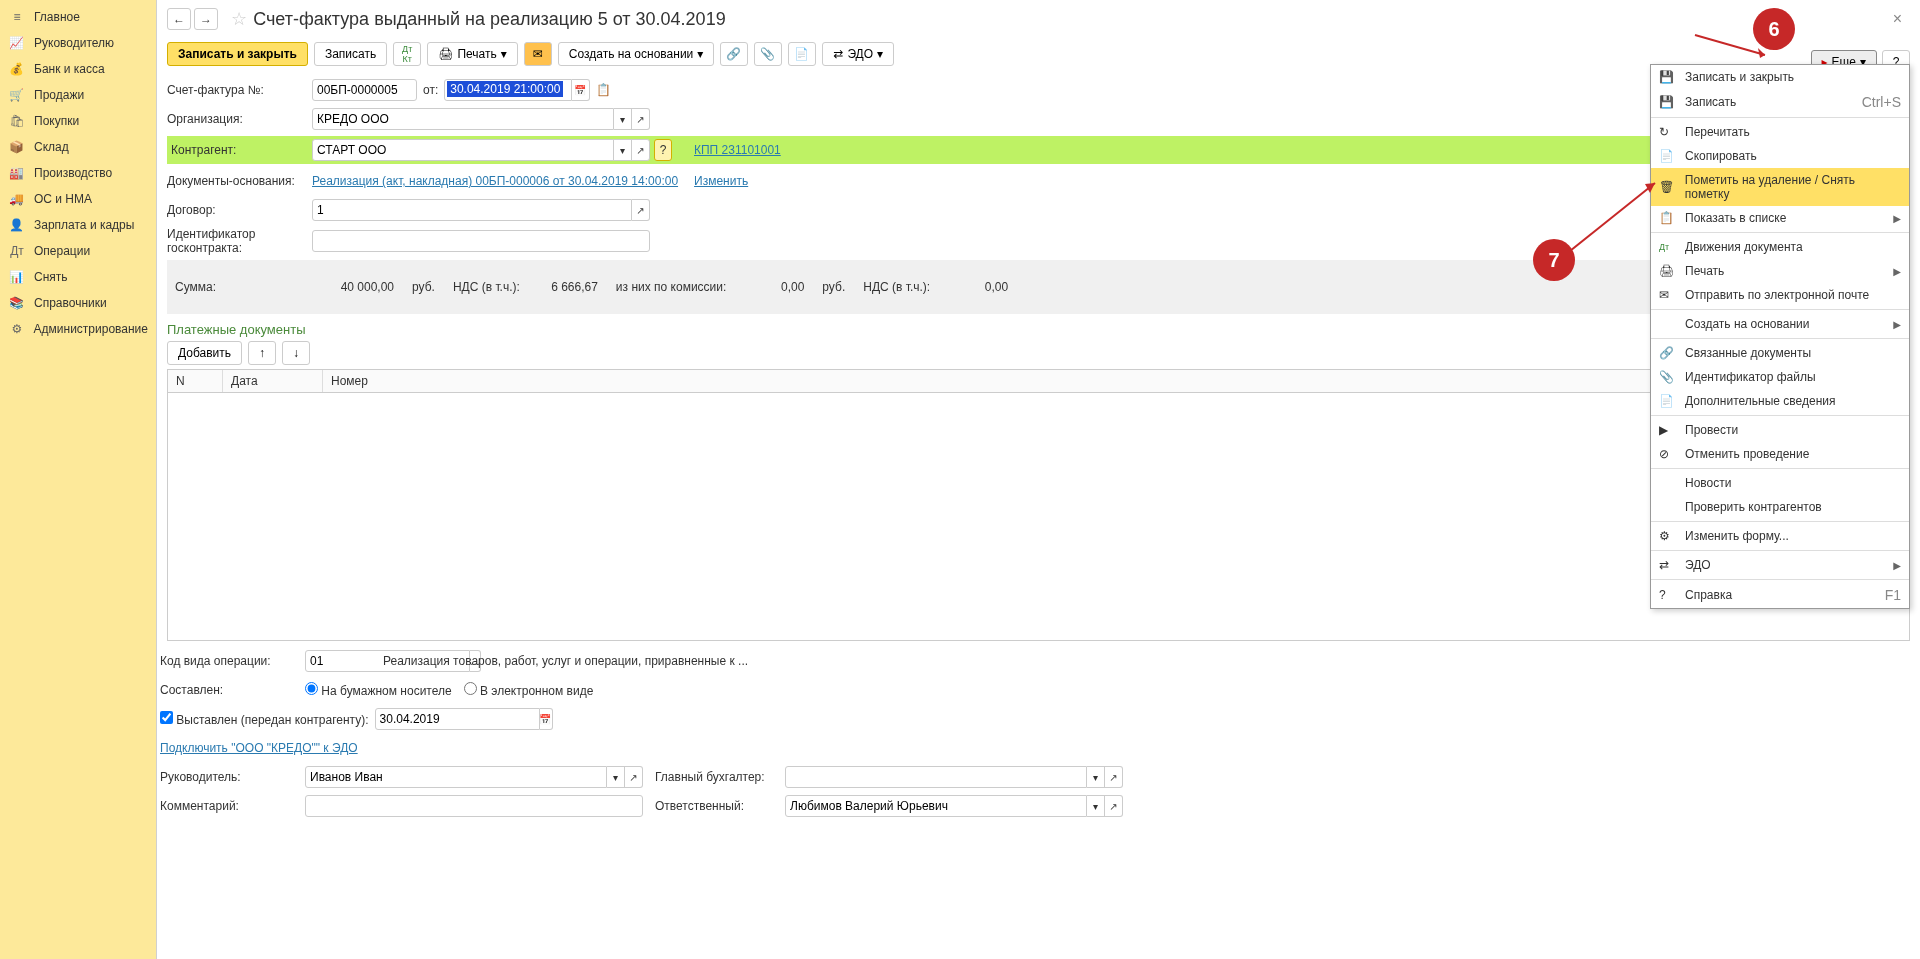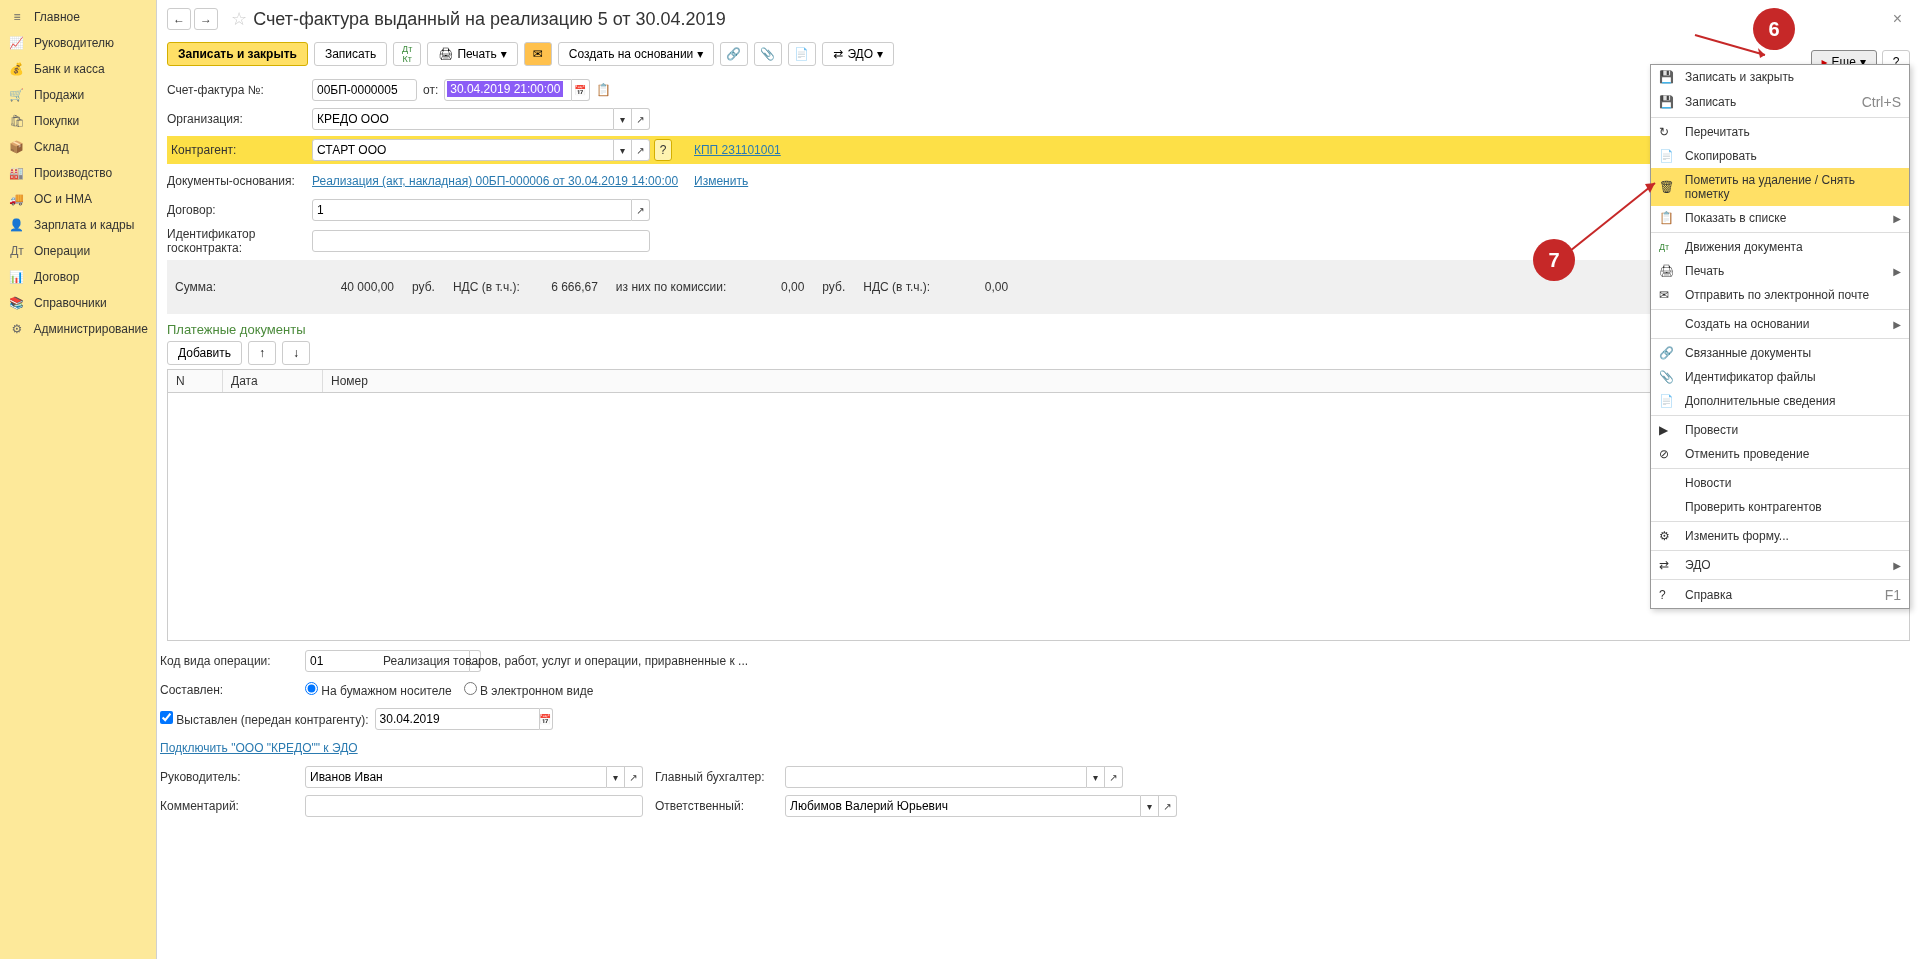--- a/index.html
+++ b/index.html
@@ -15,27 +15,27 @@
 .title-text { font-size: 18px; color: #333; }
 .close-x { margin-left: auto; margin-right: 8px; font-size: 16px; color: #888; cursor: pointer; }
 .toolbar { display: flex; align-items: center; gap: 6px; padding: 2px 10px 10px 10px; }
 .btn { border: 1px solid #ccc; background: #fff; border-radius: 3px; padding: 4px 10px; cursor: pointer; font-size: 12px; display: inline-flex; align-items: center; gap: 4px; height: 24px; }
 .btn-yellow { background: #ffe066; border-color: #d4af00; font-weight: bold; }
 .btn-icon { width: 28px; padding: 0; justify-content: center; }
 .btn-email { background: #ffc14d; }
 .form-area { padding: 2px 10px; }
 .form-row { display: flex; align-items: center; margin-bottom: 5px; min-height: 24px; }
 .form-label { width: 145px; flex-shrink: 0; }
-.hl-green { background: #fde047; }
+.hl-green { background: #bef264; }
 .input { border: 1px solid #ccc; border-radius: 3px; height: 22px; padding: 2px 4px; font-size: 12px; background: #fff; }
 .input-group { display: flex; }
 .input-group .input { border-radius: 3px 0 0 3px; }
 .input-btn { width: 18px; height: 22px; border: 1px solid #ccc; border-left: 0; background: #fff; display: inline-flex; align-items: center; justify-content: center; cursor: pointer; font-size: 10px; }
 .input-btn:last-child { border-radius: 0 3px 3px 0; }
-.date-sel { background: #8b5cf6; color: #fff; padding: 1px 3px; }
+.date-sel { background: #1d4ed8; color: #fff; padding: 1px 3px; }
 .link { color: #2a7ab0; text-decoration: underline; cursor: pointer; }
 .link-green { color: #4a8a3a; text-decoration: none; font-size: 13px; }
 .summary-row { background: #f0f0f0; display: flex; align-items: center; padding: 20px 8px; margin-top: 4px; }
 .summary-row span { margin-right: 18px; }
 .summary-row .val { text-align: right; min-width: 60px; display: inline-block; }
 .table-area { margin-top: 8px; }
 .small-btns { display: flex; gap: 6px; margin: 4px 0; align-items: center; }
 .table-header { display: flex; border: 1px solid #ccc; background: #fafafa; }
 .th { padding: 4px 8px; border-right: 1px solid #ddd; }
 .th1 { width: 55px; } .th2 { width: 100px; } .th3 { flex: 1; }
@@ -96,21 +96,21 @@
     <div class="sidebar-item">
         <span class="sidebar-icon">👤</span>
         <span>Зарплата и кадры</span>
       </div>
     <div class="sidebar-item">
         <span class="sidebar-icon">Дт</span>
         <span>Операции</span>
       </div>
     <div class="sidebar-item">
         <span class="sidebar-icon">📊</span>
-        <span>Договор</span>
+        <span>Снять</span>
       </div>
     <div class="sidebar-item">
         <span class="sidebar-icon">📚</span>
         <span>Справочники</span>
       </div>
     <div class="sidebar-item">
         <span class="sidebar-icon">⚙</span>
         <span>Администрирование</span>
       </div>
   </div>
@@ -261,21 +261,21 @@
         <div class="input-group" style="width:338px">
           <input class="input" style="flex: 1 1 0%;" value="">
           <div class="input-btn">▾</div>
           <div class="input-btn">↗</div>
         </div>
       </div>
       <div class="form-row">
         <span class="form-label">Комментарий:</span>
         <input class="input" style="width: 338px;" value="">
         <span style="margin-left:12px;width:130px">Ответственный:</span>
-        <div class="input-group" style="width:392px">
+        <div class="input-group" style="width:338px">
           <input class="input" style="flex: 1 1 0%;" value="Любимов Валерий Юрьевич">
           <div class="input-btn">▾</div>
           <div class="input-btn">↗</div>
         </div>
       </div>
     </div>
 
     <div class="dropdown-menu">
       <div class="menu-item">
           <span class="menu-icon">💾</span>

